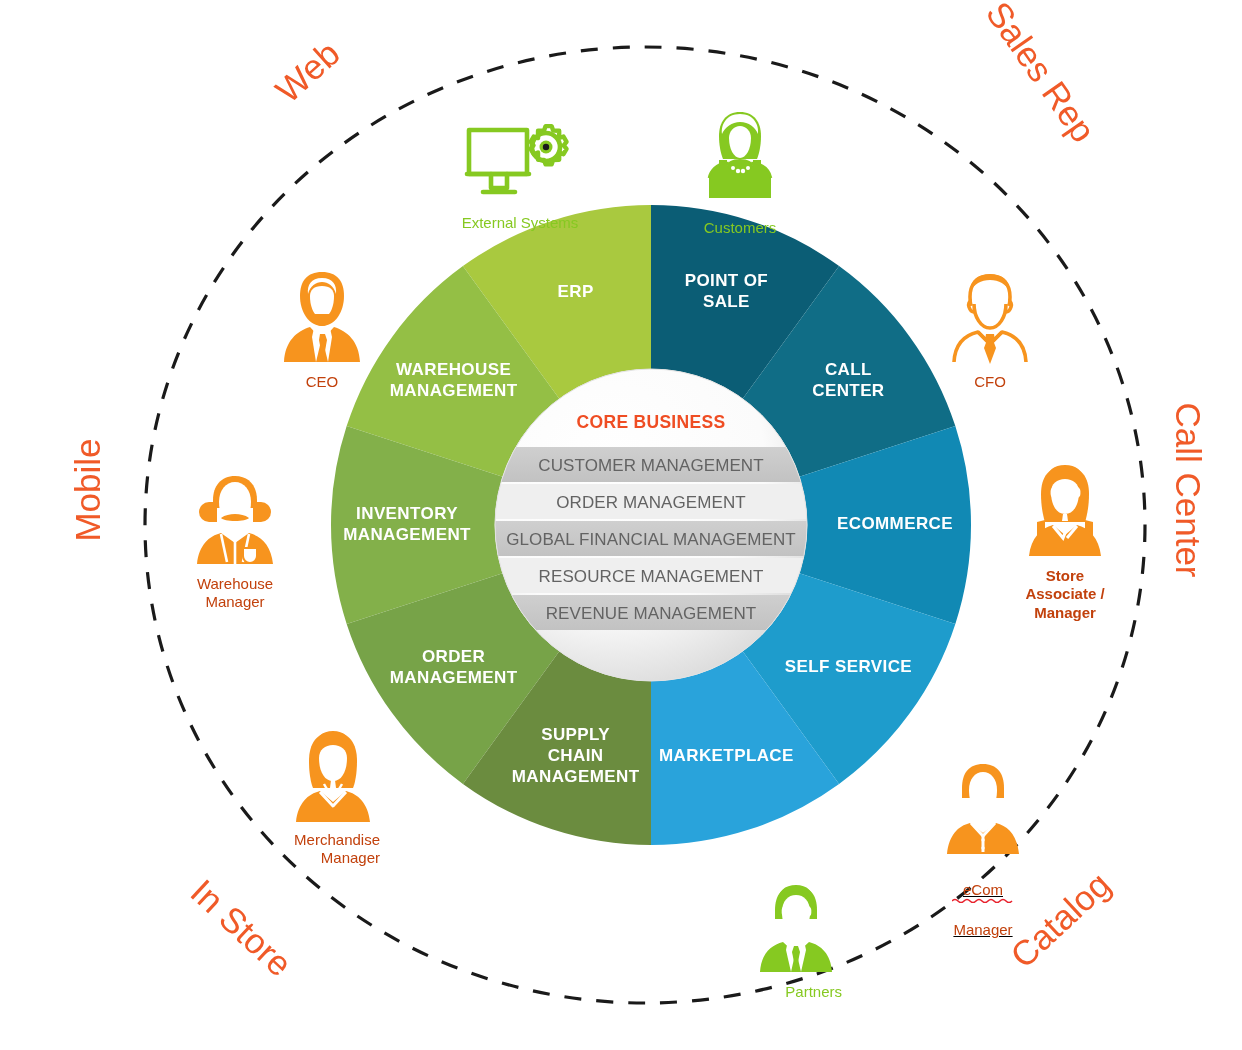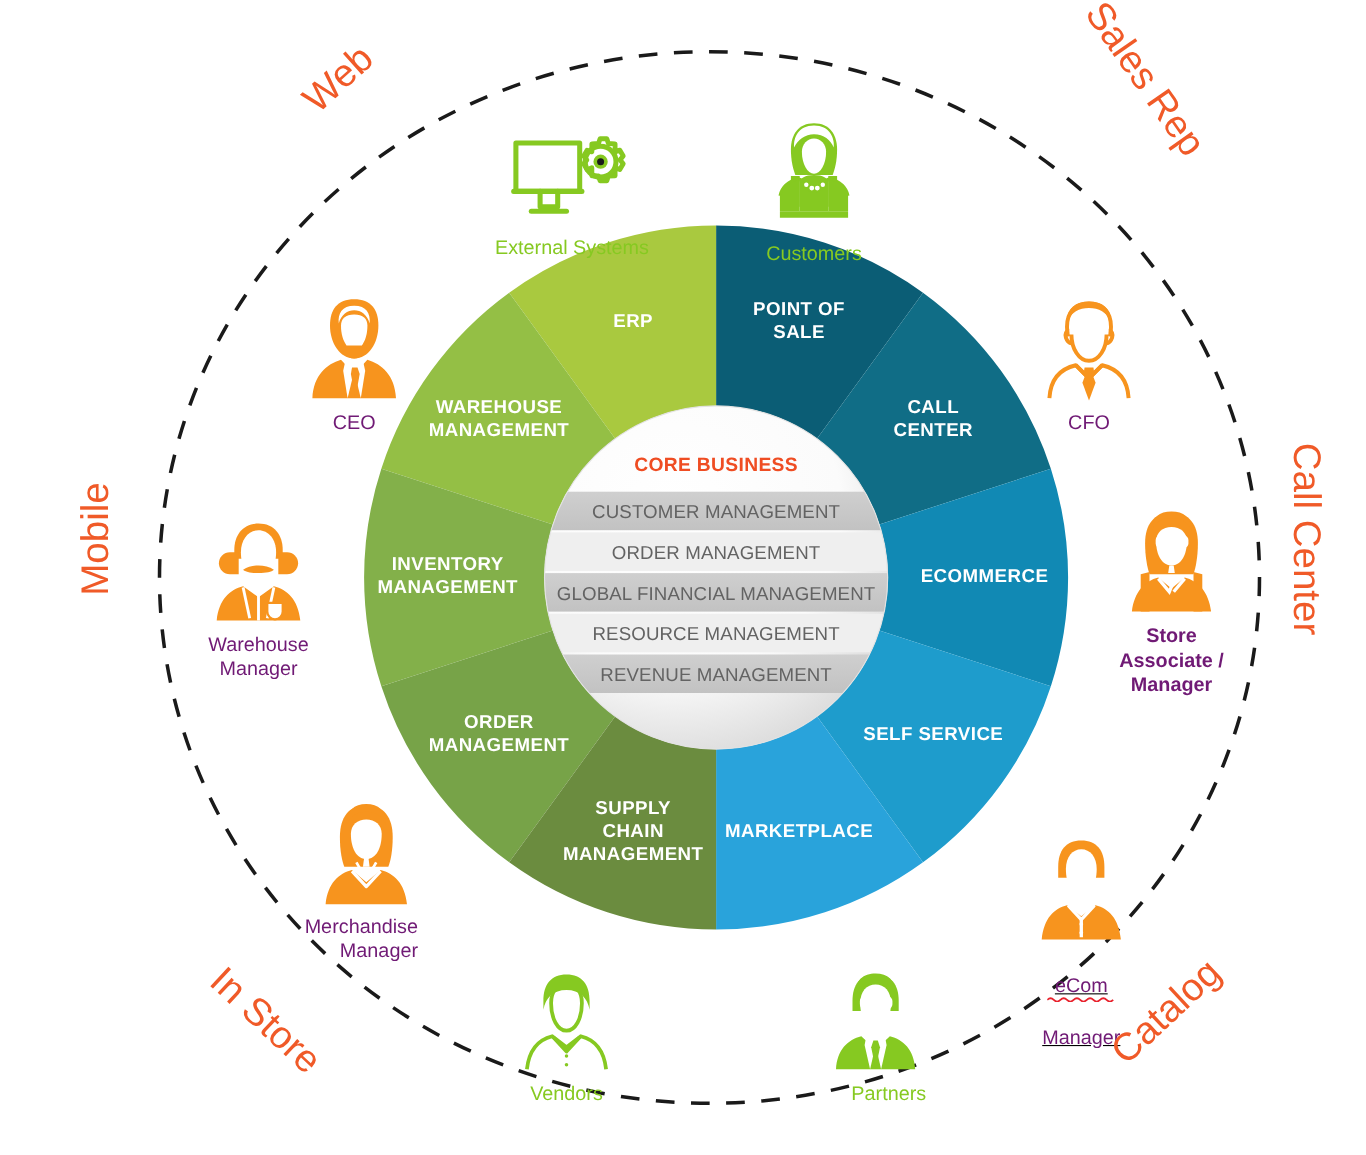--- a/index.html
+++ b/index.html
@@ -5,22 +5,22 @@
   html,body{margin:0;padding:0;background:#ffffff;}
   body{width:1242px;height:1050px;position:relative;overflow:hidden;
        font-family:"Liberation Sans","DejaVu Sans",sans-serif;}
   #stage{position:absolute;left:0;top:0;width:1242px;height:1050px;}
   svg.layer{position:absolute;left:0;top:0;width:1242px;height:1050px;overflow:visible;}
   .seg-label{fill:#ffffff;font-weight:bold;font-size:17px;letter-spacing:.4px;
              text-anchor:middle;dominant-baseline:middle;}
   .core-title{fill:#ef4d23;font-weight:bold;font-size:17.5px;text-anchor:middle;letter-spacing:.3px;}
   .core-row-text{fill:#636363;font-size:17px;text-anchor:middle;letter-spacing:.1px;}
   .persona{position:absolute;text-align:center;}
-  .persona .cap{font-size:18px;line-height:1.22;margin-top:3px;white-space:pre-line;}
-  .persona.orange .cap{color:#701a75;}
+  .persona .cap{font-size:15px;line-height:1.22;margin-top:3px;white-space:pre-line;}
+  .persona.orange .cap{color:#c2410c;}
   .persona.green .cap{color:#86c921;}
   .ring-label{position:absolute;color:#f05a28;font-size:35px;letter-spacing:0px;
               white-space:nowrap;transform-origin:50% 50%;}
   .squiggle{display:block;height:5px;margin:-2px auto 0;}
 </style>
 </head>
 <body>
 
 <div id="stage">
 
@@ -261,35 +261,20 @@
     </svg>
     <div class="cap">
       <span>eCom</span>
       <svg class="squiggle" width="62" height="5" viewBox="0 0 62 5">
         <path d="M0 3 Q3 0 6 3 T12 3 T18 3 T24 3 T30 3 T36 3 T42 3 T48 3 T54 3 T60 3" fill="none" stroke="#e8212c" stroke-width="1.6"></path>
       </svg>
       <span>Manager</span>
     </div>
   </div>
 
-  <div class="persona green" style="left:440px;top:882px;width:150px;">
-    <svg width="92" height="94" viewBox="0 0 92 94">
-      <g fill="none" stroke="#86c921" stroke-width="3.4" stroke-linejoin="round">
-        <path d="M32 30c0-11 6-18 14-18s14 7 14 18c0 14-6 25-14 25s-14-11-14-25z"></path>
-        <path d="M10 90c2-18 11-27 23-30l13 10 13-10c12 3 21 12 23 30"></path>
-        <path d="M34 61l12 13 12-13"></path>
-      </g>
-      <path d="M46 4C32 4 25 13 25 28v8c2-11 9-18 21-18s19 7 21 18v-8C67 13 60 4 46 4z" fill="#86c921"></path>
-      <g fill="#86c921">
-          <circle cx="46" cy="78" r="1.6"></circle>
-          <circle cx="46" cy="86" r="1.6"></circle>
-        </g>
-    </svg>
-    <div class="cap">Vendors</div>
-  </div>
 
   <div class="persona green" style="left:692px;top:882px;width:150px;text-align:right;">
     <svg width="92" height="94" viewBox="0 0 92 94">
       <g fill="#86c921">
         <path d="M46 4C32 4 25 13 25 28v9h42v-9C67 13 60 4 46 4z"></path>
         <path d="M32 30c0-11 6-17 14-17s14 6 14 17c0 14-6 25-14 25s-14-11-14-25z" fill="#fff"></path>
         <path d="M28 22c4-9 10-13 18-13s14 4 18 13c0-13-7-19-18-19S27 9 28 22z"></path>
         <path d="M10 90c1-18 11-27 23-30l13 12 13-12c12 3 22 12 23 30z"></path>
         <path d="M38 58l8 10-5 22-5-22z" fill="#fff"></path>
         <path d="M54 58l-8 10 5 22 5-22z" fill="#fff"></path>

